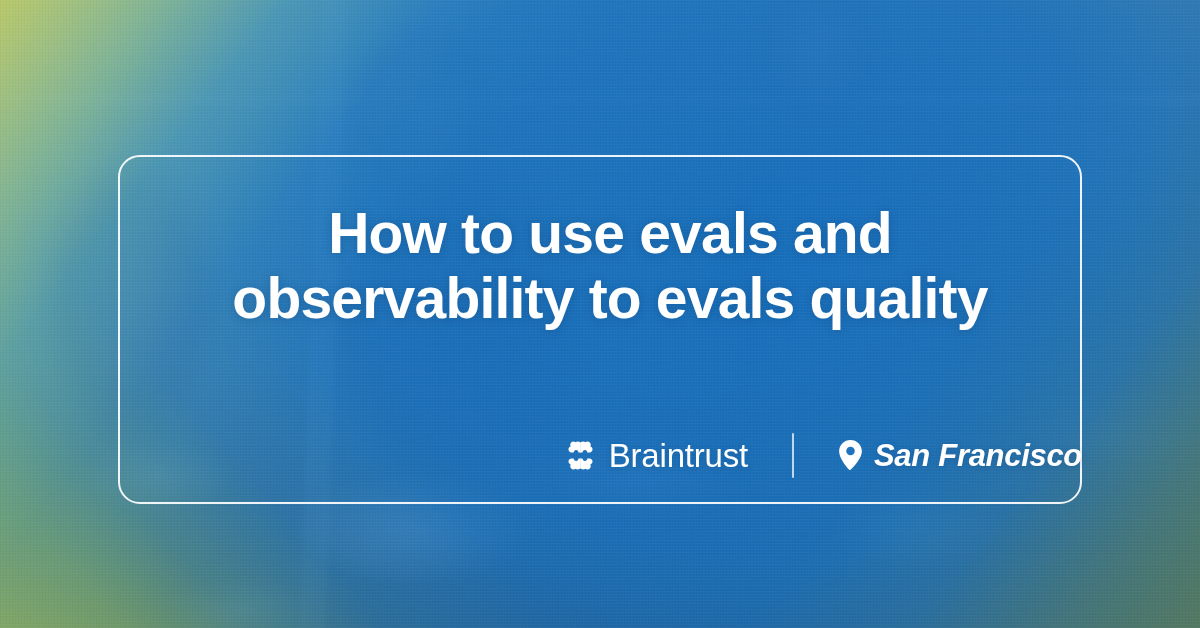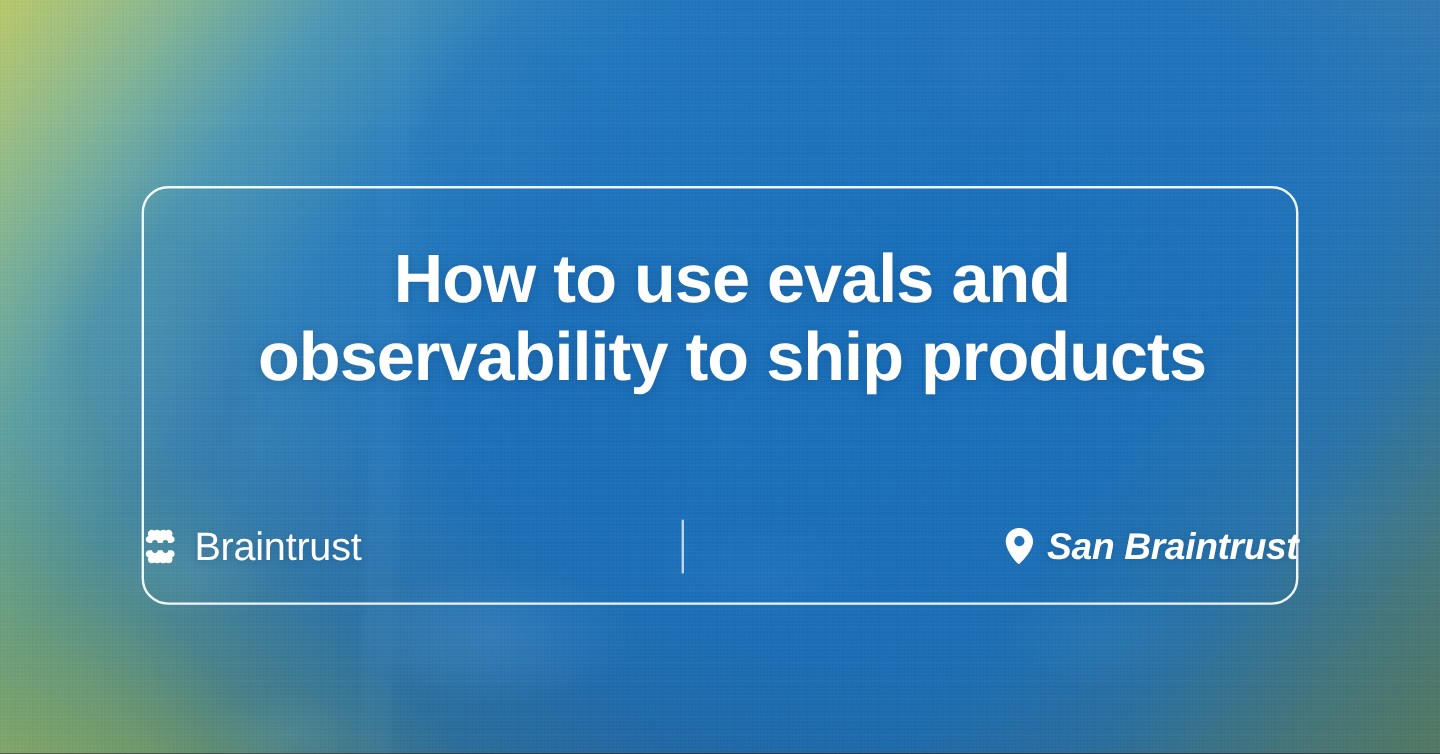--- a/index.html
+++ b/index.html
@@ -138,21 +138,21 @@
   .headline .ln { display: block; }
 
   
   .footer {
     position: absolute;
     left: 0;
     right: 0;
     bottom: 26px;
     display: flex;
     align-items: center;
-    justify-content: space-between;
+    justify-content: flex-end;
     gap: 44px;
   }
 
   .brand {
     display: flex;
     align-items: center;
     gap: 13px;
   }
 
   .brand-logo { display: block; width: 31px; height: 31px; flex: none; }
@@ -213,21 +213,21 @@
   <div class="overlay-grad"></div>
   <div class="overlay-tint"></div>
   <div class="grain"></div>
 
   <div class="frame"></div>
 
   <div class="content">
 
     <h1 class="headline">
       <span class="ln">How to use evals and</span>
-      <span class="ln">observability to ship products</span>
+      <span class="ln">observability to evals quality</span>
     </h1>
 
     <div class="footer">
 
       <div class="brand">
         <span class="brand-logo">
           <svg viewBox="0 0 32 32" width="31" height="31" aria-hidden="true">
             <g fill="#ffffff">
               <path d="M13.1 1.6c2.0 0 3.1 1.2 3.1 1.2v10.0H13.9c0-1.4-1.0-2.4-2.4-2.4-1.5 0-2.5 1.1-2.5 2.4H6.6C5.0 12.8 3.6 11.4 3.6 9.7c0-1.5 1.0-2.6 2.3-2.9C5.6 6.3 5.4 5.6 5.4 4.9c0-1.8 1.5-3.3 3.4-3.3 0.8 0 1.5 0.3 2.1 0.7 0.6-0.4 1.4-0.7 2.2-0.7z"></path>
               <path d="M18.9 1.6c-2.0 0-3.1 1.2-3.1 1.2v10.0h2.3c0-1.4 1.0-2.4 2.4-2.4 1.5 0 2.5 1.1 2.5 2.4h2.4c1.6 0 3.0-1.4 3.0-3.1 0-1.5-1.0-2.6-2.3-2.9 0.3-0.5 0.5-1.2 0.5-1.9 0-1.8-1.5-3.3-3.4-3.3-0.8 0-1.5 0.3-2.1 0.7-0.6-0.4-1.4-0.7-2.2-0.7z"></path>
@@ -241,18 +241,18 @@
 
       <div class="divider"></div>
 
       <div class="place">
         <span class="pin-icon">
           <svg viewBox="0 0 24 30" width="25" height="31" aria-hidden="true">
             <path d="M12 0C5.9 0 1 4.8 1 10.8c0 7.8 9.5 17.7 9.9 18.1.3.3.8.3 1.1 0 .4-.4 11-10.3 11-18.1C23 4.8 18.1 0 12 0z" fill="#ffffff"></path>
             <circle cx="12" cy="10.6" r="4.1" fill="#1f72bd"></circle>
           </svg>
         </span>
-        <span class="place-name">San Braintrust</span>
+        <span class="place-name">San Francisco</span>
       </div>
 
     </div>
   </div>
 </div>
 
 </body></html>

